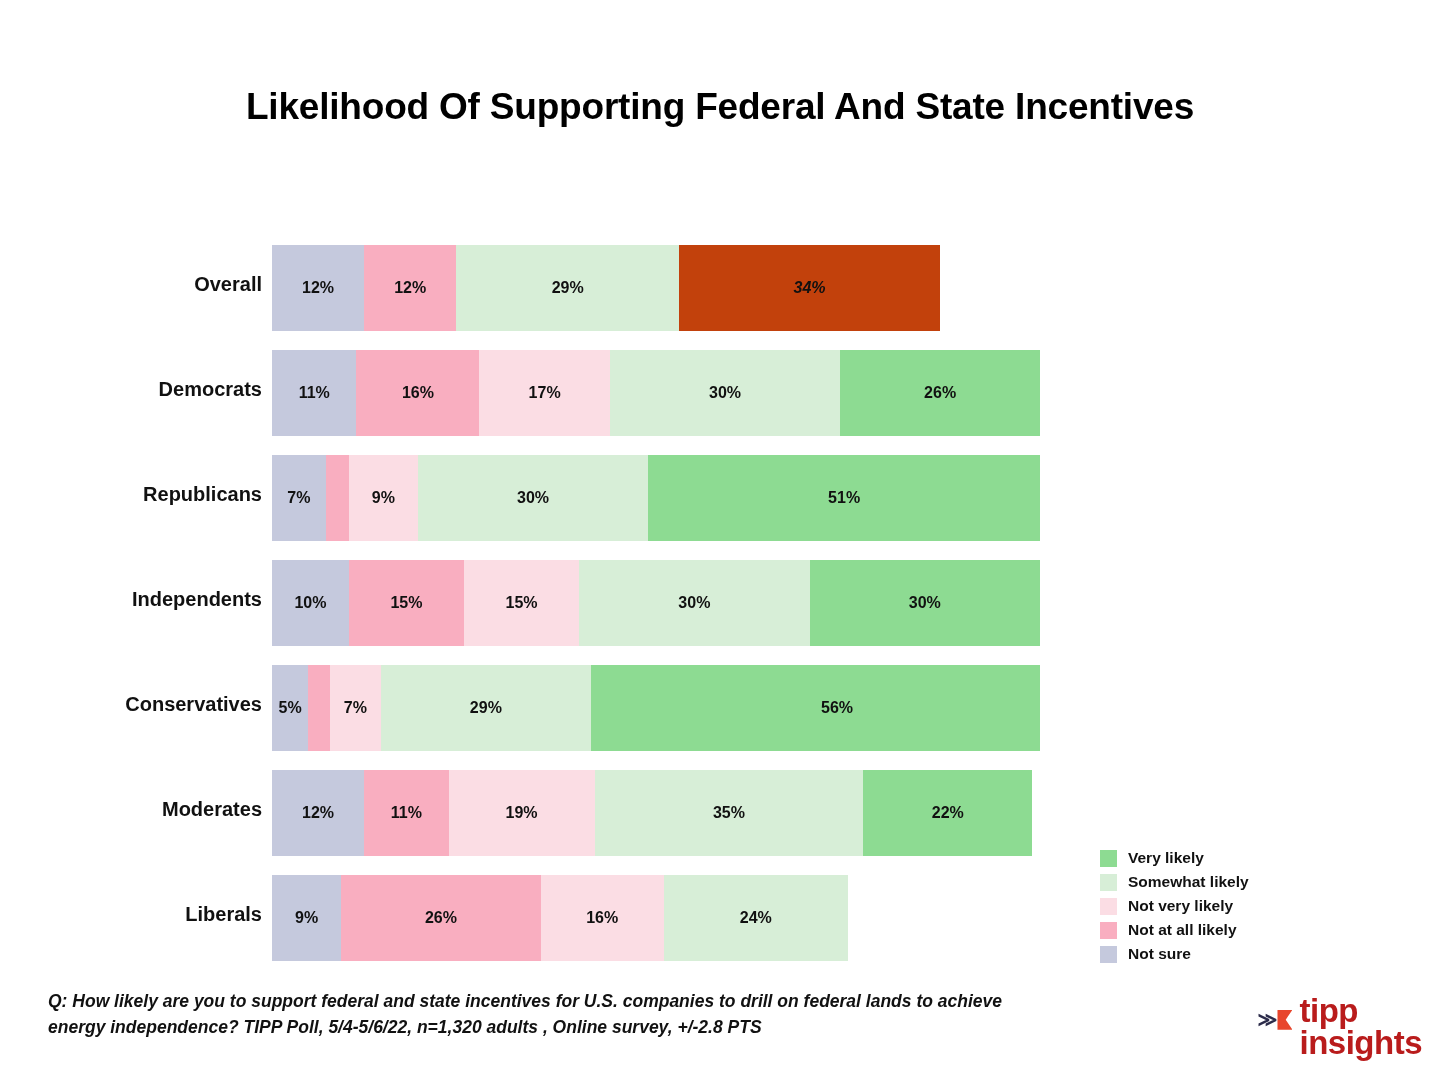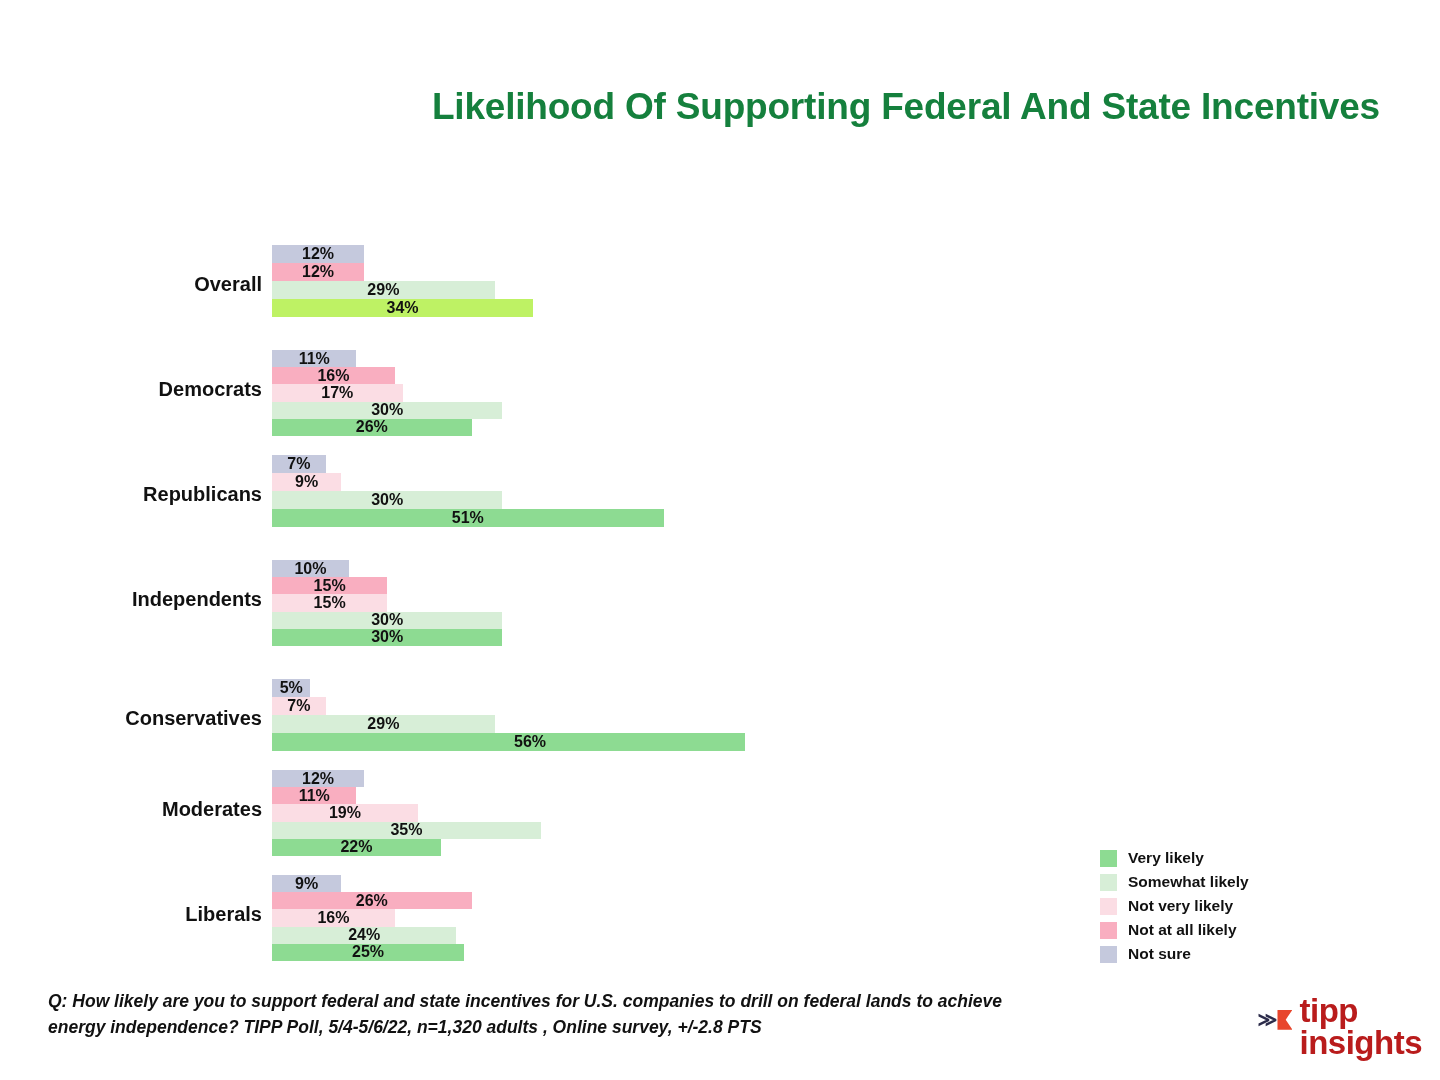--- a/index.html
+++ b/index.html
@@ -10,29 +10,29 @@
     width: 1440px;
     height: 1080px;
     background: #ffffff;
     font-family: "Liberation Sans", sans-serif;
     color: #111111;
     position: relative;
     overflow: hidden;
   }
 
   .chart-title {
-    text-align: right;
+    text-align: center;
     font-size: 37px;
     font-weight: bold;
     line-height: 1.55;
     letter-spacing: -0.2px;
     padding-top: 78px;
     padding-left: 60px;
     padding-right: 60px;
-    color: #15803d;
+    color: #000000;
   }
 
   .plot-area {
     position: absolute;
     left: 0;
     top: 240px;
     width: 1440px;
     height: 720px;
   }
 
@@ -55,21 +55,20 @@
     white-space: nowrap;
   }
 
   .bar {
     position: absolute;
     left: 272px;
     top: 0;
     height: 86px;
     display: flex;
     align-items: stretch;
-    flex-direction: column;
   }
 
   .seg {
     display: flex;
     align-items: center;
     justify-content: center;
     font-size: 16px;
     font-weight: bold;
     color: #111111;
     overflow: hidden;
@@ -157,21 +156,21 @@
       <div class="bar" style="width: 775.68px;">
         <div class="seg" style="width: 92.16px; background: rgb(197, 201, 221);">
           <span>12%</span>
         </div>
         <div class="seg" style="width: 92.16px; background: rgb(249, 174, 192);">
           <span>12%</span>
         </div>
         <div class="seg" style="width: 222.72px; background: rgb(215, 238, 215);">
           <span>29%</span>
         </div>
-        <div class="seg" style="width: 261.12px; background: #bef264;">
+        <div class="seg" style="width: 261.12px; background: #c2410c; font-style: italic;">
           <span>34%</span>
         </div>
       </div>
     </div>
     <div class="row" style="top: 110px;">
       <div class="row-label">Democrats</div>
       <div class="bar" style="width: 768px;">
         <div class="seg" style="width: 84.48px; background: rgb(197, 201, 221);">
           <span>11%</span>
         </div>
@@ -222,21 +221,21 @@
           <span>15%</span>
         </div>
         <div class="seg" style="width: 230.4px; background: rgb(215, 238, 215);">
           <span>30%</span>
         </div>
         <div class="seg" style="width: 230.4px; background: rgb(141, 219, 146);">
           <span>30%</span>
         </div>
       </div>
     </div>
-    <div class="row" style="top: 425px; margin-top: 14px;">
+    <div class="row" style="top: 425px;">
       <div class="row-label">Conservatives</div>
       <div class="bar" style="width: 768px;">
         <div class="seg" style="width: 38.4px; background: rgb(197, 201, 221);">
           <span>5%</span>
         </div>
         <div class="seg" style="width: 23.04px; background: rgb(249, 174, 192);">
           <span></span>
         </div>
         <div class="seg" style="width: 53.76px; background: rgb(251, 221, 228);">
           <span>7%</span>
@@ -276,23 +275,20 @@
           <span>9%</span>
         </div>
         <div class="seg" style="width: 199.68px; background: rgb(249, 174, 192);">
           <span>26%</span>
         </div>
         <div class="seg" style="width: 122.88px; background: rgb(251, 221, 228);">
           <span>16%</span>
         </div>
         <div class="seg" style="width: 184.32px; background: rgb(215, 238, 215);">
           <span>24%</span>
-        </div>
-        <div class="seg" style="width: 192px; background: rgb(141, 219, 146);">
-          <span>25%</span>
         </div>
       </div>
     </div>
   </div>
 
 <div class="legend" id="legend">
     <div class="legend-item">
       <span class="legend-swatch" style="background: rgb(141, 219, 146);"></span>
       <span>Very likely</span>
     </div>

